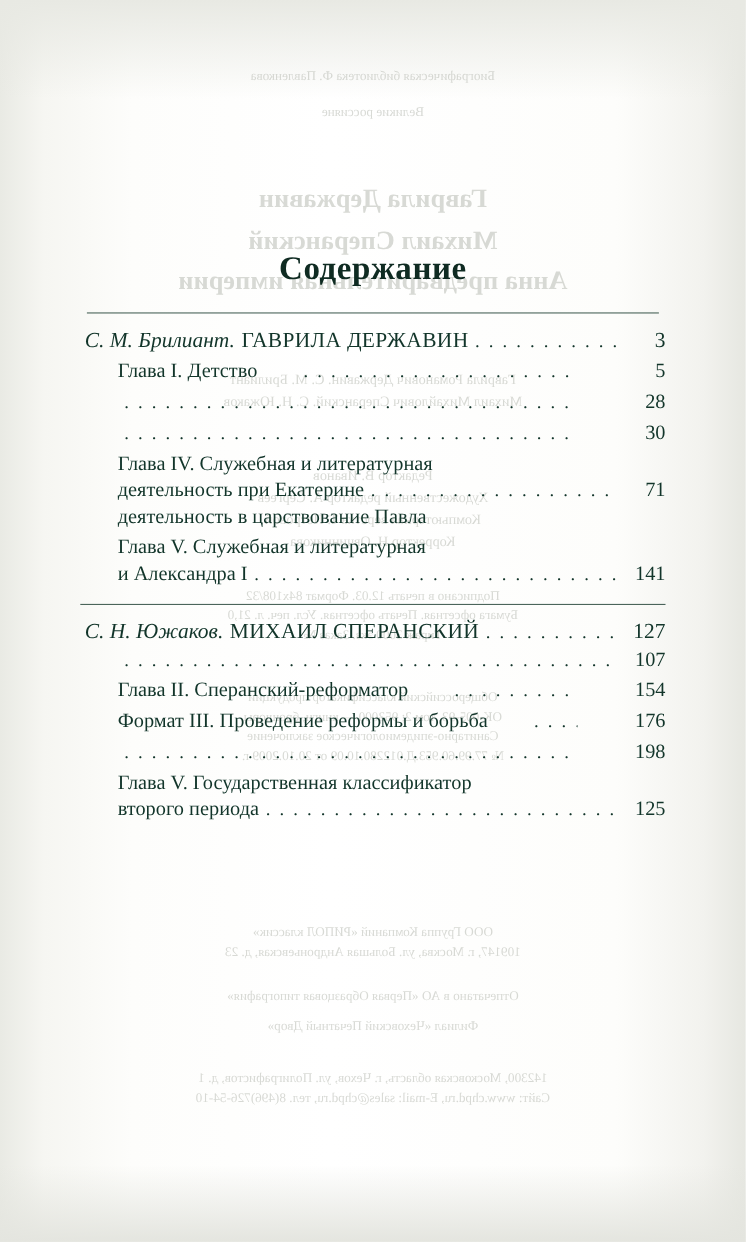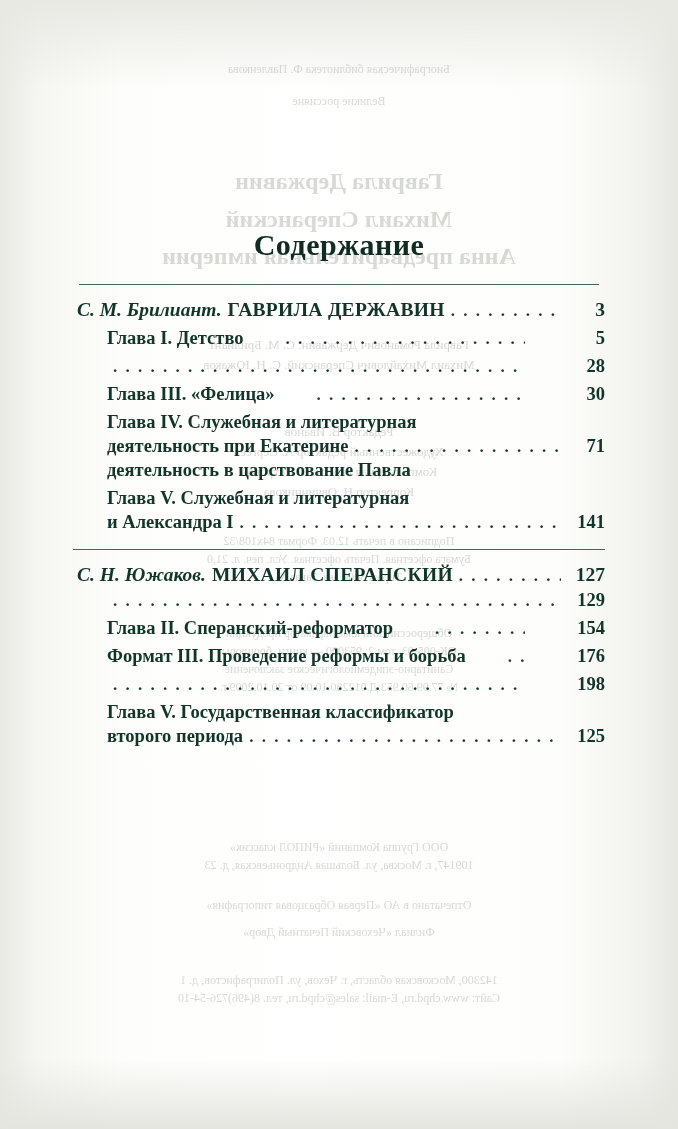--- a/index.html
+++ b/index.html
@@ -71,21 +71,20 @@
     height: 1px;
     background: #2c4a3e;
     margin: 0 auto;
     width: 520px;
     opacity: 0.85;
   }
 
   .toc-block {
     margin: 0 auto;
     width: 532px;
-    font-weight: bold;
   }
 
   .section-head {
     display: flex;
     align-items: baseline;
     font-size: 19.5px;
     color: #12352a;
     margin-top: 14px;
     margin-bottom: 4px;
     padding-left: 4px;
@@ -202,21 +201,20 @@
         <div class="entry cont-first">
           <span class="label">Глава I. Детство</span>
           <span class="leader">. . . . . . . . . . . . . . . . . . . . . . . . . . . . . . . . . . . . . . . . . . . . . . . . . . . . . . . . . . . . . . . . . . . . . . . . . . . . . . . . </span>
           <span class="pageno">5</span>
         </div>
         <div class="entry cont-first">
           <span class="leader">. . . . . . . . . . . . . . . . . . . . . . . . . . . . . . . . . . . . . . . . . . . . . . . . . . . . . . . . . . . . . . . . . . . . . . . . . . . . . . . . </span>
           <span class="pageno">28</span>
         </div>
         <div class="entry cont-first">
-          <span class="label">Глава III. «Фелица»</span>
           <span class="leader">. . . . . . . . . . . . . . . . . . . . . . . . . . . . . . . . . . . . . . . . . . . . . . . . . . . . . . . . . . . . . . . . . . . . . . . . . . . . . . . . </span>
           <span class="pageno">30</span>
         </div>
         <div class="entry cont-first">
           <span class="label">Глава IV. Служебная и литературная</span>
         </div>
         <div class="entry cont-second">
           <span class="label">деятельность при Екатерине</span>
           <span class="leader">. . . . . . . . . . . . . . . . . . . . . . . . . . . . . . . . . . . . . . . . . . . . . . . . . . . . . . . . . . . . . . . . . . . . . . . . . . . . . . . . </span>
           <span class="pageno">71</span>
@@ -234,21 +232,21 @@
         </div>
         <div class="divider"></div>
         <div class="section-head">
           <span class="author">С. Н. Южаков.</span>
           <span class="work">МИХАИЛ СПЕРАНСКИЙ</span>
           <span class="leader">. . . . . . . . . . . . . . . . . . . . . . . . . . . . . . . . . . . . . . . . . . . . . . . . . . . . . . . . . . . . . . . . . . . . . . . . . . . . . . . . </span>
           <span class="pageno">127</span>
         </div>
         <div class="entry cont-second">
           <span class="leader">. . . . . . . . . . . . . . . . . . . . . . . . . . . . . . . . . . . . . . . . . . . . . . . . . . . . . . . . . . . . . . . . . . . . . . . . . . . . . . . . </span>
-          <span class="pageno">129</span>
+          <span class="pageno">107</span>
         </div>
         <div class="entry cont-first">
           <span class="label">Глава II. Сперанский-реформатор</span>
           <span class="leader">. . . . . . . . . . . . . . . . . . . . . . . . . . . . . . . . . . . . . . . . . . . . . . . . . . . . . . . . . . . . . . . . . . . . . . . . . . . . . . . . </span>
           <span class="pageno">154</span>
         </div>
         <div class="entry cont-first">
           <span class="label">Формат III. Проведение реформы и борьба</span>
           <span class="leader">. . . . . . . . . . . . . . . . . . . . . . . . . . . . . . . . . . . . . . . . . . . . . . . . . . . . . . . . . . . . . . . . . . . . . . . . . . . . . . . . </span>
           <span class="pageno">176</span>

